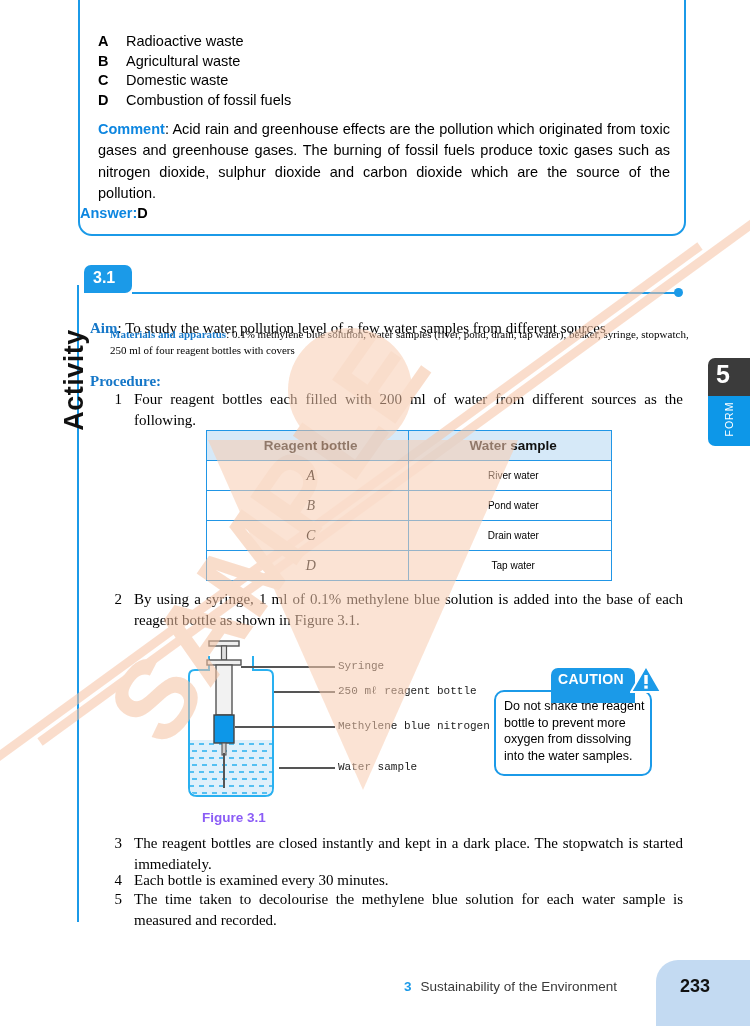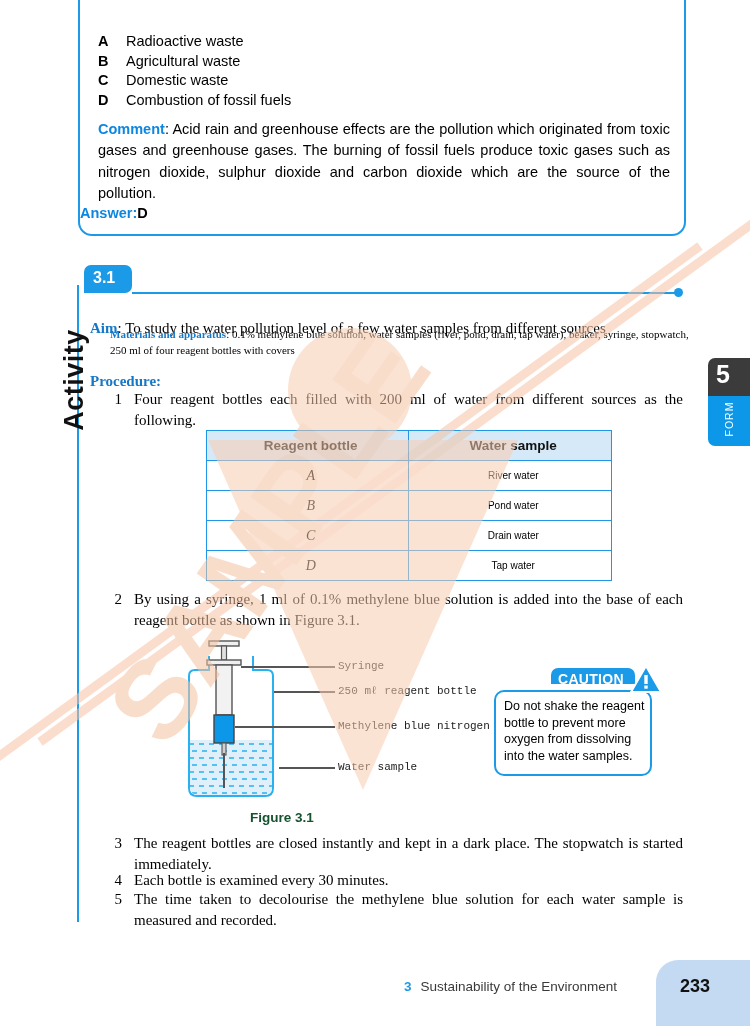--- a/index.html
+++ b/index.html
@@ -153,23 +153,23 @@
   #samples-table col.c1 { width: 202px; }
   #samples-table col.c2 { width: 204px; }
 
   
   #figure-wrap {
     position: absolute; left: 175px; top: 636px;
     width: 300px; height: 170px; z-index: 10;
   }
   #figure-caption {
     position: absolute; left: 202px; top: 810px;
-    width: 160px; text-align: center; z-index: 10;
-    font-family: "Liberation Sans", sans-serif;
-    font-weight: bold; font-size: 13.5px; color: #14532d;
+    width: 160px; z-index: 10;
+    font-family: "Liberation Sans", sans-serif;
+    font-weight: bold; font-size: 13.5px; color: #8b5cf6;
   }
   .fig-label {
     position: absolute;
     font-family: Liberation Mono, monospace;
     font-size: 11px; color: #1a1a1a;
     white-space: nowrap;
   }
 
   
   #caution-box {
@@ -180,21 +180,21 @@
     background: #fff; z-index: 12;
   }
   #caution-text {
     position: absolute; left: 504px; top: 698px; width: 146px;
     z-index: 14;
     font-family: "Liberation Sans", sans-serif;
     font-size: 12.5px; line-height: 1.32; color: #000;
   }
   #caution-tab {
     position: absolute; left: 551px; top: 668px;
-    width: 84px; height: 16px;
+    width: 84px; height: 35px;
     background: #1b9ae8;
     border-radius: 7px 7px 0 0;
     z-index: 16;
   }
   #caution-tab span {
     display: block; color: #fff;
     font-family: "Liberation Sans", sans-serif;
     font-weight: bold; font-size: 14px;
     padding: 3px 0 0 7px; letter-spacing: 0.3px;
   }

